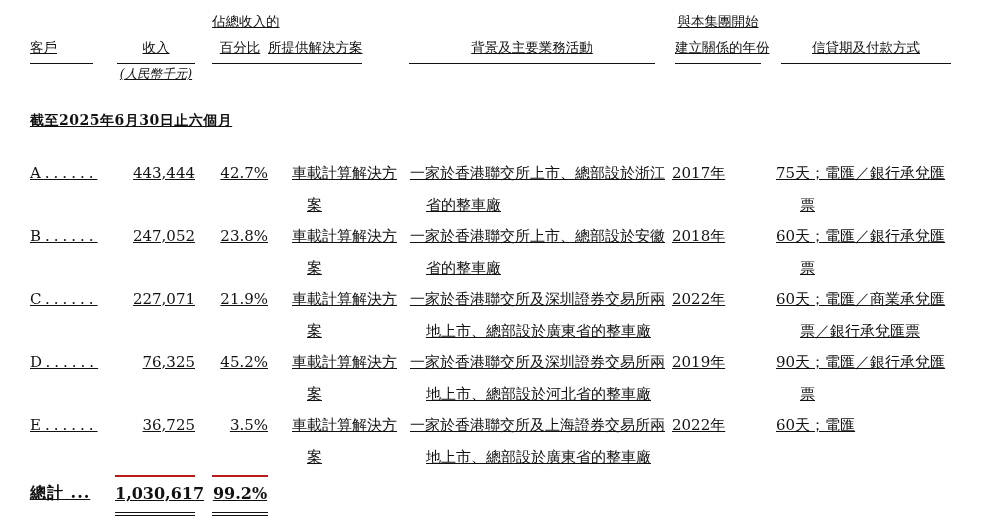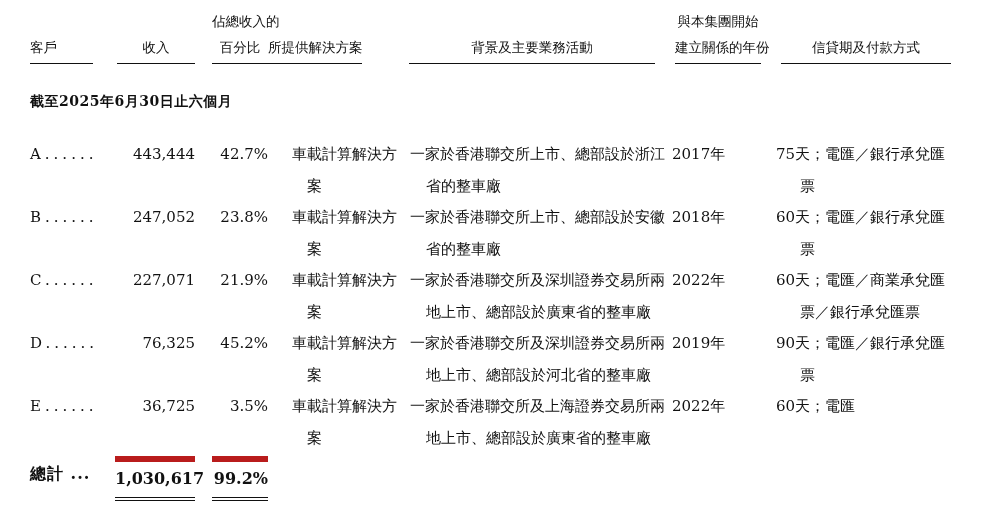--- a/index.html
+++ b/index.html
@@ -5,21 +5,21 @@
   html,body { margin:0; padding:0; background:#ffffff; }
   .page {
     position:relative; width:1000px; height:530px; background:#ffffff;
     color:#111111; font-family:"DejaVu Serif","Liberation Serif",serif;
     overflow:hidden;
   }
   table.customers {
     border-collapse:collapse; table-layout:fixed;
     width:925px; margin:8px 0 0 30px;
   }
-  th, td { padding:0; margin:4px; font-weight:normal; }
+  th, td { padding:0; margin:4px; font-weight:normal;text-decoration:underline; }
 
   
   thead th { vertical-align:bottom; font-size:13.5px; overflow:visible; }
   .hd {
     line-height:26px; padding-bottom:3px;
     border-bottom:1px solid #111; white-space:nowrap; text-align:center;
   }
   .hd-c1 { width:63px;  text-align:left; }
   .hd-c2 { width:78px;  margin-left:auto; }
   .hd-c3 { width:56px;  margin-left:auto; }
@@ -44,22 +44,22 @@
   td.c3 { text-align:right; }
   td.c4 { padding-left:39px; text-indent:-15px; }
   td.c5 { padding-left:21px; text-indent:-16px; }
   td.c6 { padding-left:5px;  }
   td.c7 { padding-left:38px; text-indent:-24px; }
 
   
   .total-row td { vertical-align:top; font-size:16px; font-weight:bold; }
   .total-label { padding-top:10px; line-height:20px; letter-spacing:1px; }
   .tbox {
-    border-top:6px solid #b91c1c; border-bottom:4px double #111;
-    padding:7px 0 8px; text-align:right; line-height:20px; margin-top:2px;
+    border-top:2px solid #b91c1c; border-bottom:4px double #111;
+    padding:7px 0 8px; text-align:center; line-height:20px; margin-top:2px;
   }
   .tbox-c2 { width:80px; margin-left:auto; }
   .tbox-c3 { width:56px; margin-left:auto; }
 </style>
 </head>
 <body>
 
 <div class="page">
   <table class="customers">
     <colgroup>
@@ -104,20 +104,27 @@
           <div class="hd hd-c6">
             <div>與本集團開始</div>
             <div>建立關係的年份</div>
           </div>
         </th>
         <th>
           <div class="hd hd-c7">
               <div>信貸期及付款方式</div>
             </div>
         </th>
+      </tr>
+      <tr class="subrow">
+        <td></td>
+        <td>
+          <div class="sub-inner">(人民幣千元)</div>
+        </td>
+        <td colspan="5"></td>
       </tr>
     </thead>
 
     <tbody>
       <tr class="section-row">
         <td colspan="7">截至2025年6月30日止六個月</td>
       </tr>
     </tbody>
 
     <tbody class="rows">

